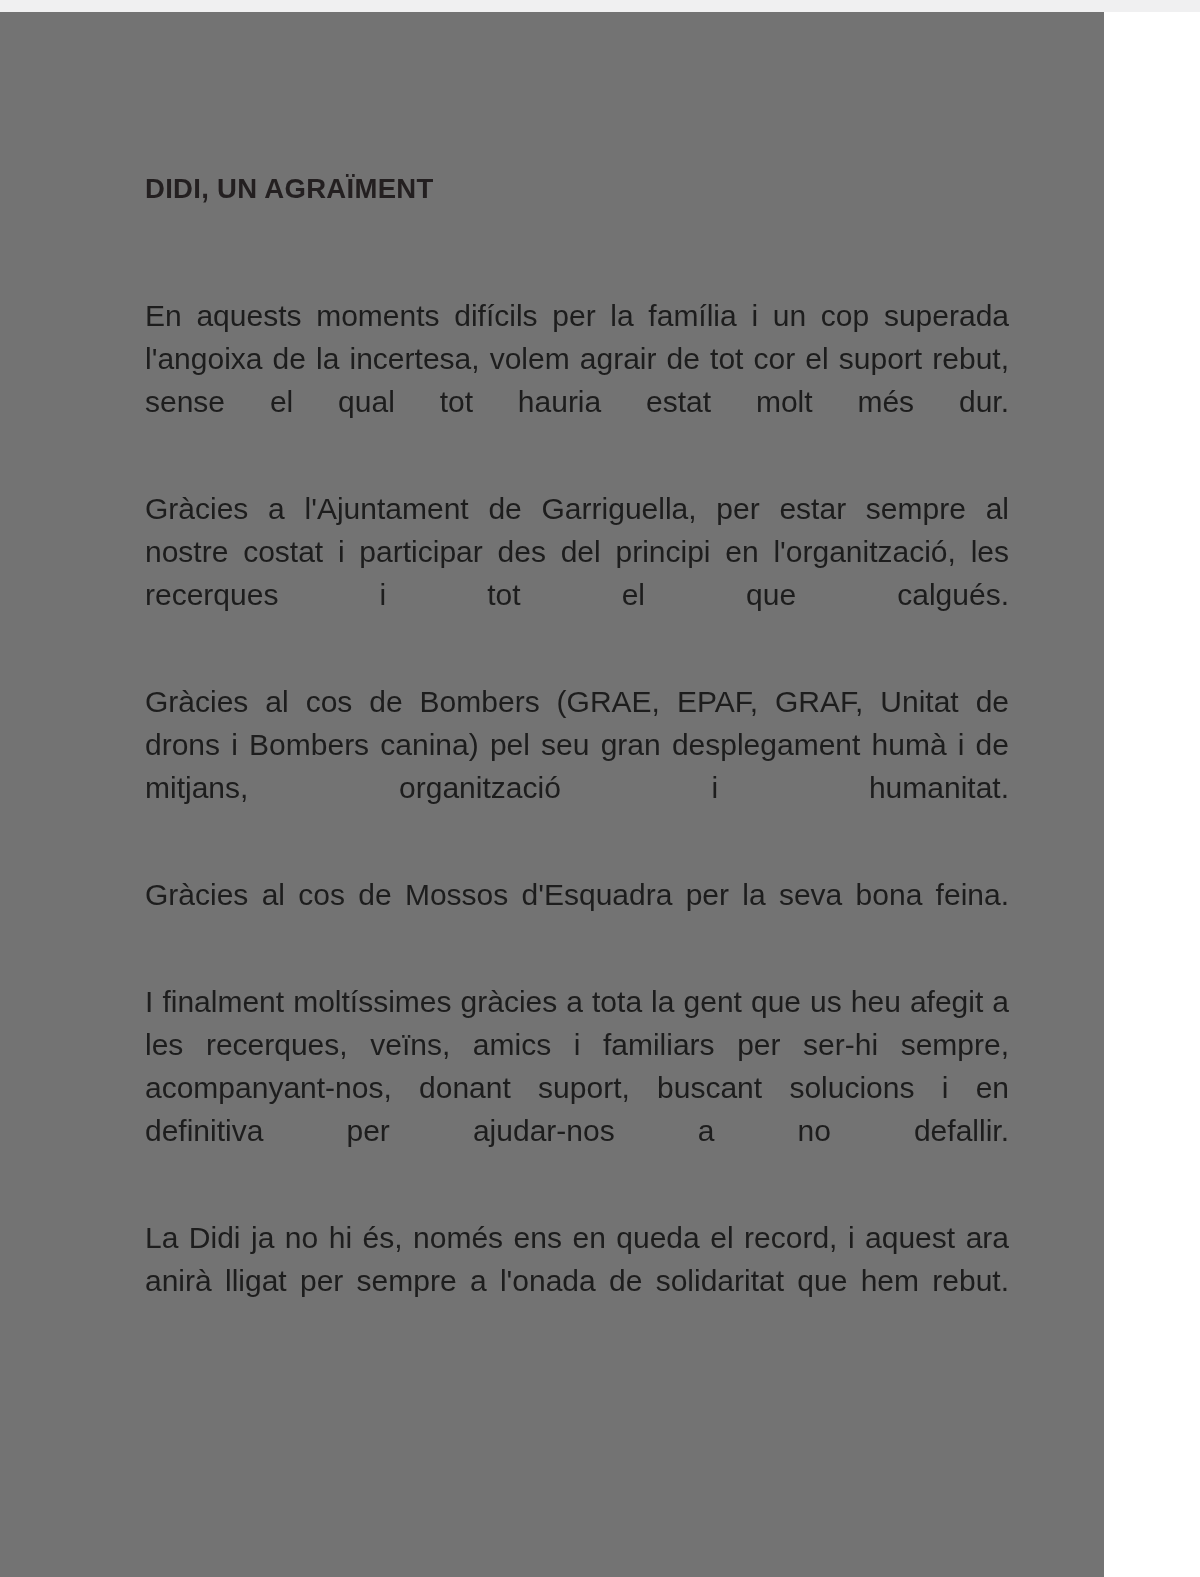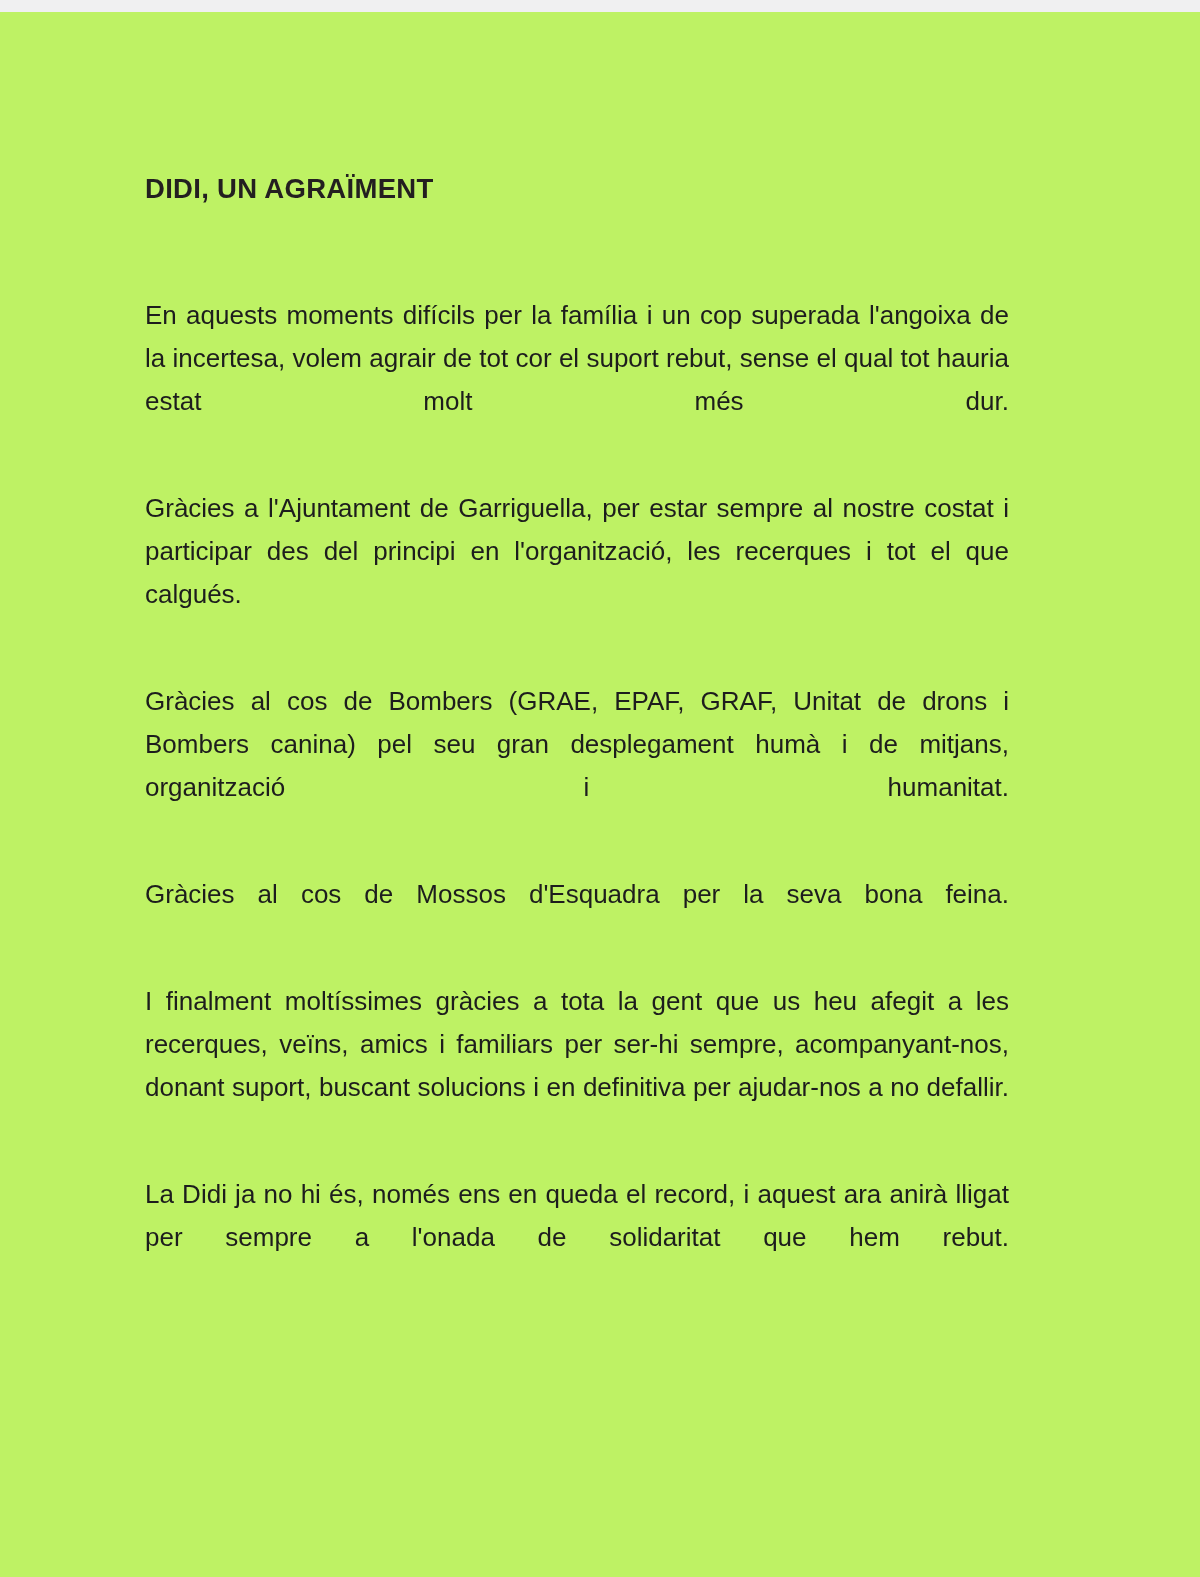--- a/index.html
+++ b/index.html
@@ -19,43 +19,43 @@
     top: 0;
     left: 0;
     width: 1200px;
     height: 12px;
     background: #f0f0f1;
   }
   .page {
     position: absolute;
     top: 12px;
     left: 0;
-    width: 1200px;
+    width: 1104px;
     height: 1565px;
-    background: #bef264;
+    background: #737373;
   }
   .content {
     position: absolute;
     left: 145px;
     top: 160px;
     width: 864px;
   }
   .doc-title {
     font-size: 27.5px;
     font-weight: bold;
     color: #231f20;
     letter-spacing: 0.3px;
     margin: 0;
     line-height: 34px;
   }
   .body-block {
     margin-top: 88px;
   }
   .para {
-    font-size: 26px;
+    font-size: 30px;
     line-height: 43px;
     color: #1d1d1d;
     text-align: justify;
     text-justify: inter-word;
     margin: 0 0 21px 0;
     -webkit-hyphens: none;
     hyphens: none;
     word-spacing: 0px;
   }
   .para:last-child {

